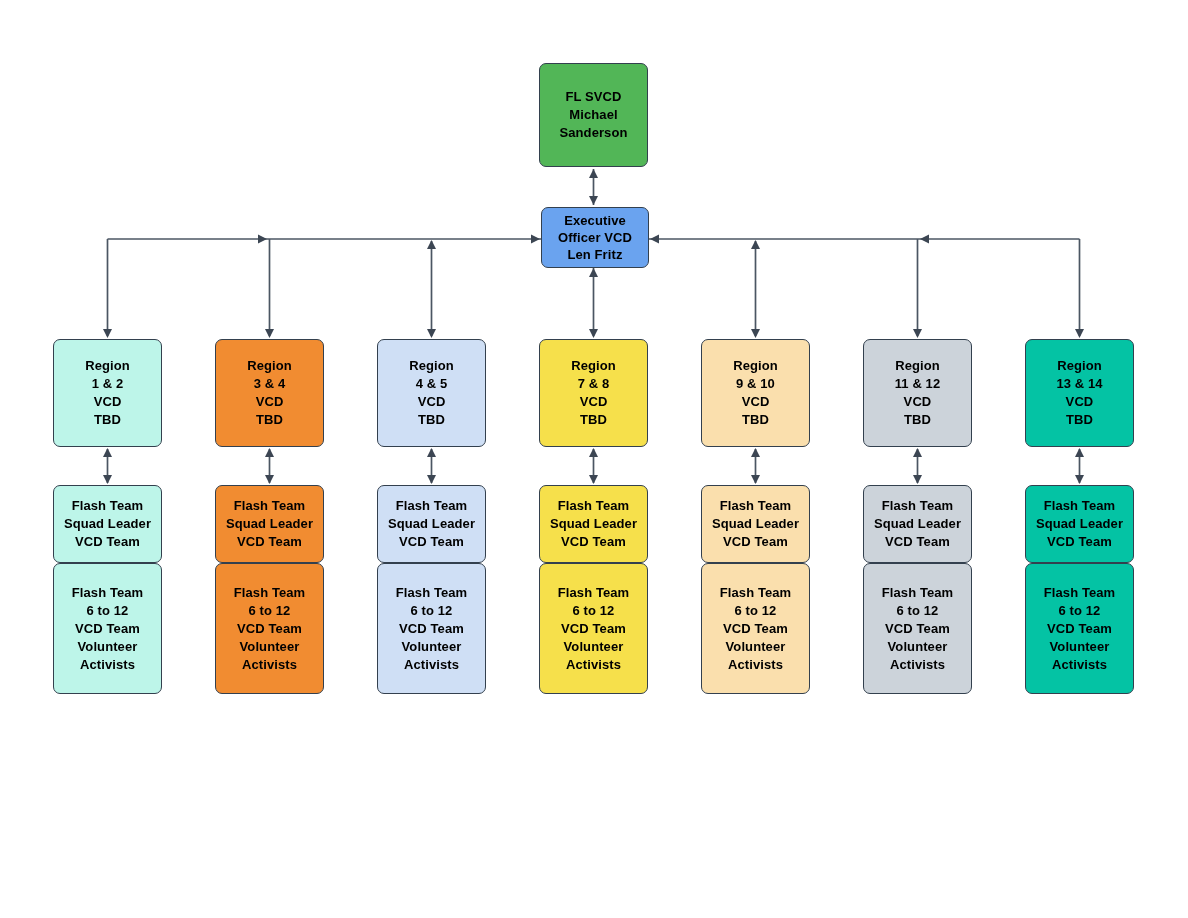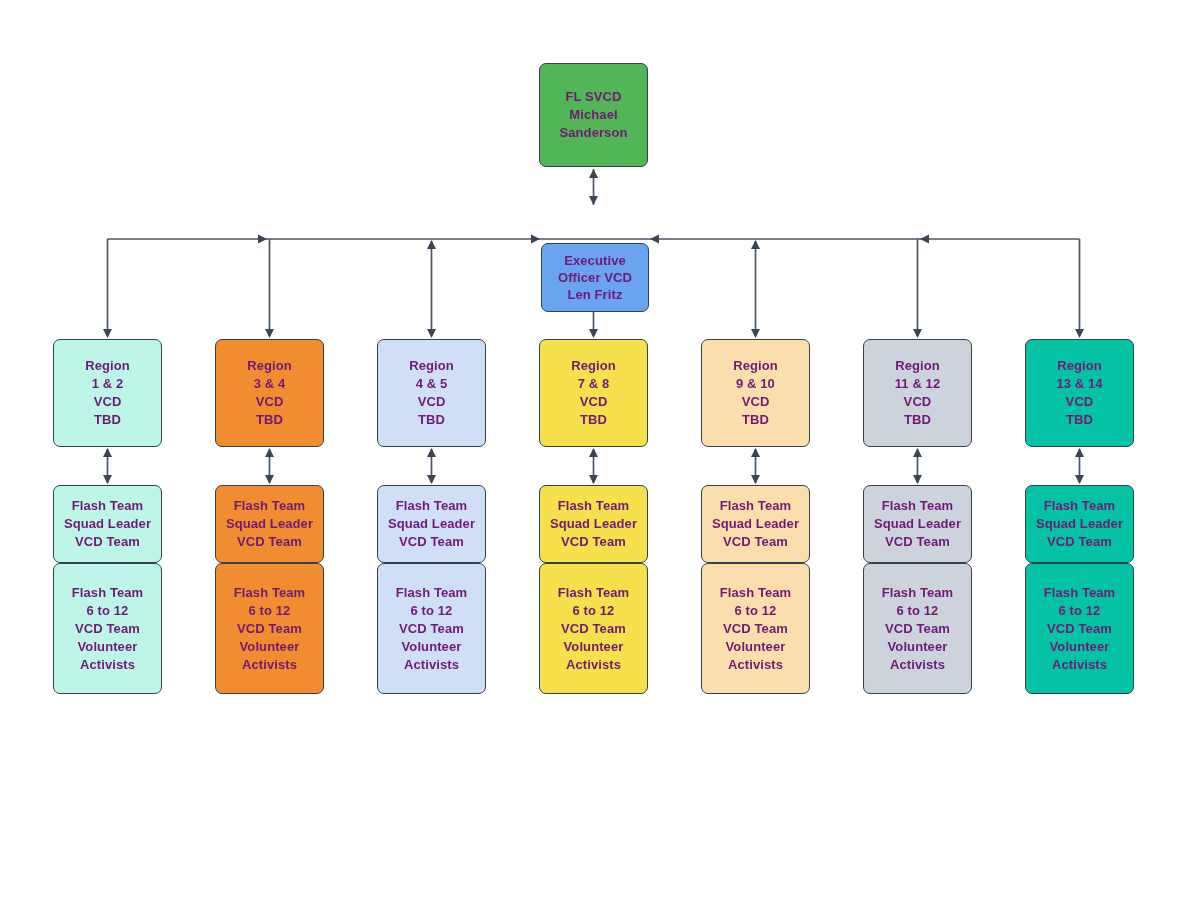--- a/index.html
+++ b/index.html
@@ -22,21 +22,21 @@
     justify-content:center;
     text-align:center;
     z-index:2;
     background:#eee;
   }
   .box .lbl{
     white-space:pre-line;
     font-weight:bold;
     font-size:13px;
     line-height:18px;
-    color:#701a75;
+    color:#000000;
     letter-spacing:.1px;
   }
   .box.exec .lbl{line-height:17px;}
 </style>
 </head>
 <body>
 
 <div class="canvas">
 
   <svg class="connectors" width="1188" height="918" viewBox="0 0 1188 918">
@@ -110,21 +110,21 @@
       </g>
     </g>
   </svg>
 
   <div class="box" style="left: 539px; top: 63px; width: 109px; height: 104px; background-color: rgb(82, 182, 87);">
     <span class="lbl">FL SVCD
 Michael
 Sanderson</span>
   </div>
 
-  <div class="box exec" style="left: 541px; top: 207px; width: 108px; height: 69px; background-color: rgb(106, 163, 239); margin-top: 36px;">
+  <div class="box exec" style="left: 541px; top: 207px; width: 108px; height: 61px; background-color: rgb(106, 163, 239);">
     <span class="lbl">Executive
 Officer VCD
 Len Fritz</span>
   </div>
 
   <div class="box" style="left: 53px; top: 339px; width: 109px; height: 108px; background-color: rgb(189, 245, 233);">
     <span class="lbl">Region
 1 &amp; 2
 VCD
 TBD</span>

